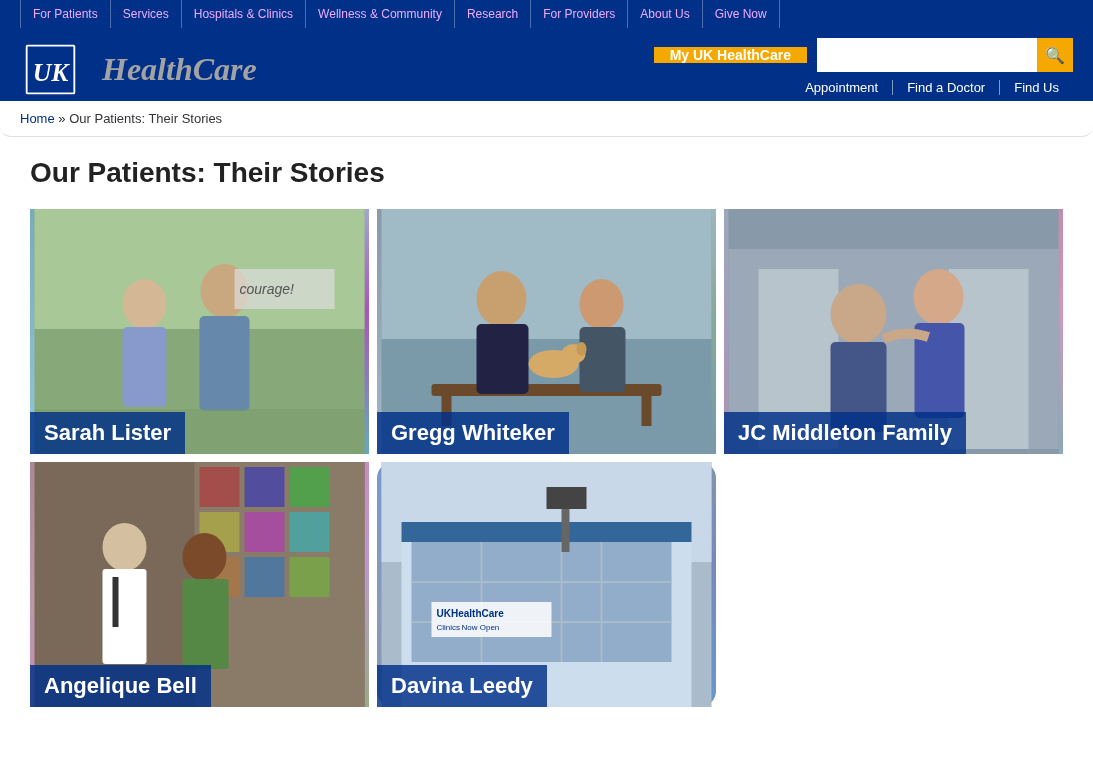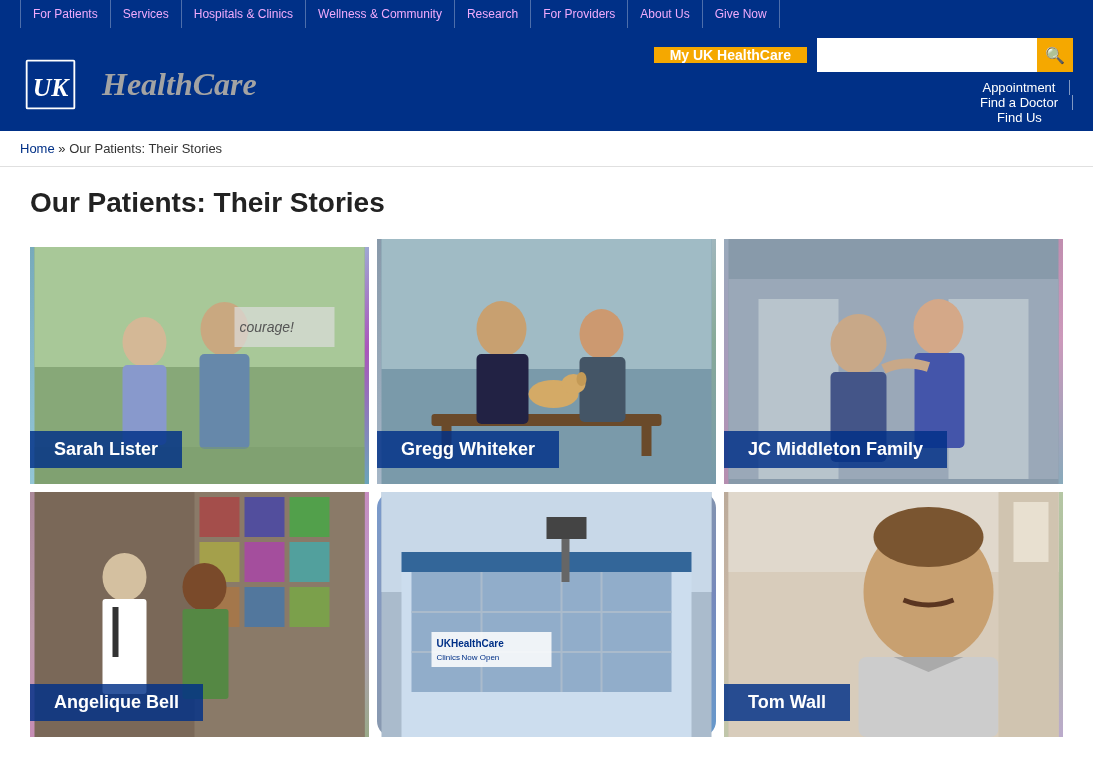--- a/index.html
+++ b/index.html
@@ -98,38 +98,38 @@
       align-items: center;
       justify-content: center;
       color: #fff;
       font-size: 16px;
     }
     .header-bottom-links {
       display: flex;
       align-items: center;
       gap: 0;
       padding-bottom: 6px;
-      flex-direction: column;
     }
     .header-bottom-links a {
       color: #fff;
       text-decoration: none;
       font-size: 13px;
       padding: 0 14px;
       border-right: 1px solid rgba(255,255,255,0.5);
     }
     .header-bottom-links a:last-child { border-right: none; }
 
     
     .breadcrumb {
       padding: 10px 20px;
       font-size: 13px;
       color: #333;
       background: #fff;
       border-bottom: 1px solid #e0e0e0;
+      border-radius: 11px;
     }
     .breadcrumb a {
       color: #003087;
       text-decoration: none;
     }
 
     
     .main-content {
       padding: 20px 30px;
       max-width: 1093px;
@@ -149,41 +149,41 @@
       gap: 8px;
     }
     .patient-card {
       position: relative;
       overflow: hidden;
       cursor: pointer;
       height: 245px;
     }
     .patient-card-label {
       position: absolute;
-      bottom: 16px;
+      bottom: 0;
       left: 0;
       background: rgba(0, 48, 135, 0.82);
       color: #fff;
-      font-size: 18px;
+      font-size: 22px;
       font-weight: bold;
-      padding: 8px 24px;
+      padding: 8px 14px;
       display: inline-block;
     }
 
     
     .img-placeholder {
       width: 100%;
       height: 100%;
       display: flex;
       align-items: center;
       justify-content: center;
       font-size: 13px;
       color: #888;
     }
-    .card-sarah { background: linear-gradient(135deg, #7ab, #8bc, #9cd, #a5b, #6ab); margin-top: 8px; }
+    .card-sarah { background: linear-gradient(135deg, #7ab, #8bc, #9cd, #a5b, #6ab); }
     .card-gregg { background: linear-gradient(135deg, #89a, #9ab, #abc, #8a9, #79a); }
     .card-jc { background: linear-gradient(135deg, #9ab, #a9b, #b8a, #c9b, #8ab); }
     .card-angelique { background: linear-gradient(135deg, #a89, #b9a, #c8b, #b9c, #9a8); }
     .card-davina { background: linear-gradient(135deg, #7899cc, #8899bb, #8899aa, #7789bb, #6699cc); border-radius: 16px; }
     .card-tom { background: linear-gradient(135deg, #bbaa99, #ccbbaa, #bbccaa, #aabb99, #bbaacc); }
 
     
     .patient-svg {
       width: 100%;
       height: 100%;
@@ -365,42 +365,18 @@
 
           <rect x="50" y="140" width="120" height="35" fill="#ffffff" opacity="0.85"></rect>
           <text x="55" y="155" font-size="10" fill="#003087" font-weight="bold">UKHealthCare</text>
           <text x="55" y="168" font-size="8" fill="#003087">Clinics</text>
           <text x="80" y="168" font-size="8" fill="#003087">Now Open</text>
 
           <rect x="180" y="30" width="8" height="60" fill="#666"></rect>
           <rect x="165" y="25" width="40" height="22" fill="#444"></rect>
         </svg>
       </div>
-    </div>
-
-    <div class="patient-card">
-      <div class="img-placeholder card-tom">
-        <svg viewBox="0 0 330 245" xmlns="http://www.w3.org/2000/svg" class="patient-svg">
-          <rect width="330" height="245" fill="#c8bba8"></rect>
-
-          <rect width="330" height="245" fill="#d8ccbb"></rect>
-
-          <rect x="0" y="0" width="330" height="80" fill="#e0d8cc"></rect>
-
-          <ellipse cx="200" cy="100" rx="65" ry="70" fill="#c8a070"></ellipse>
-
-          <ellipse cx="200" cy="45" rx="55" ry="30" fill="#7a5530"></ellipse>
-
-          <path d="M175 108 Q200 118 225 108" stroke="#5a3520" stroke-width="5" fill="none"></path>
-
-          <rect x="130" y="165" width="140" height="80" rx="8" fill="#cccccc"></rect>
-
-          <path d="M165 165 L200 180 L235 165" fill="#aaaaaa"></path>
-
-          <rect x="270" y="0" width="60" height="245" fill="#d0c4b0"></rect>
-          <rect x="285" y="10" width="35" height="60" fill="#e8e0d0"></rect>
-        </svg>
-      </div>
-      <div class="patient-card-label">Tom Wall</div>
-    </div>
+      <div class="patient-card-label">Davina Leedy</div>
+    </div>
+
 
   </div>
 </main>
 
 </body></html>

